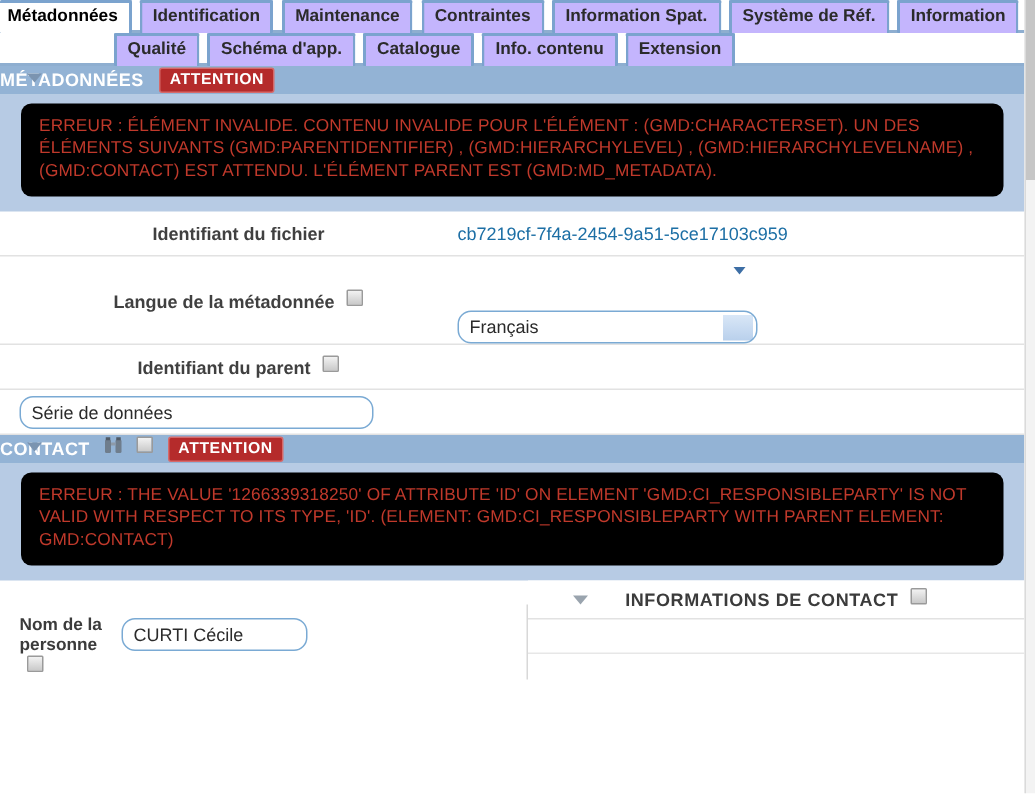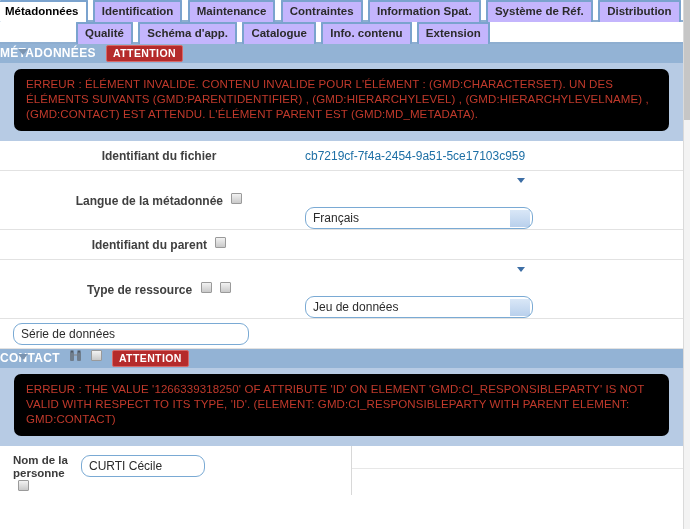--- a/index.html
+++ b/index.html
@@ -177,21 +177,21 @@
     font-family: "Liberation Sans", sans-serif;
     font-size: 12px;
     color: #2b2b2b;
     border: 1px solid #7aaad4;
     border-radius: 9px;
     background: #ffffff;
     padding: 2px 4px 2px 7px;
     outline: none;
   }
   select.ui {
-    width: 228px;
+    width: 200px;
     height: 22px;
     -webkit-appearance: none;
     appearance: none;
     background-image:
       linear-gradient(#d9e7f7, #b9d0ec);
     background-repeat: no-repeat;
     background-position: right 2px center;
     background-size: 20px 17px;
     margin-top: 36px;
   }
@@ -214,20 +214,21 @@
     align-items: stretch;
     background: #ffffff;
   }
   .split-left {
     flex: 0 0 352px;
     box-sizing: border-box;
     border-right: 1px solid #d8d8d8;
     padding: 8px 0 0 13px;
     display: flex;
     align-items: flex-start;
+    margin-top: 16px;
   }
   .split-right { flex: 1 1 auto; box-sizing: border-box; }
   .subpanel-header {
     position: relative;
     box-sizing: border-box;
     height: 26px;
     line-height: 26px;
     text-align: center;
     border-bottom: 1px solid #e2e2e2;
     background: #ffffff;
@@ -290,21 +291,21 @@
 <div id="app">
   <div class="content-clip">
 
     <div class="tabbar row1">
       <div class="tab first active">Métadonnées</div>
       <div class="tab">Identification</div>
       <div class="tab">Maintenance</div>
       <div class="tab">Contraintes</div>
       <div class="tab">Information Spat.</div>
       <div class="tab">Système de Réf.</div>
-      <div class="tab">Distribution</div>
+      <div class="tab">Information</div>
     </div>
 
     <div class="tabbar row2">
       <div class="tab">Qualité</div>
       <div class="tab">Schéma d'app.</div>
       <div class="tab">Catalogue</div>
       <div class="tab">Info. contenu</div>
       <div class="tab">Extension</div>
     </div>
 
@@ -344,35 +345,20 @@
       </div>
 
       <div class="form-row">
         <div class="lbl">
           <span>Identifiant du parent</span>
           <span class="helpicon"></span>
         </div>
         <div class="fld"></div>
       </div>
 
-      <div class="form-row">
-        <div class="lbl">
-          <span>Type de ressource</span>
-          <span class="helpicon"></span>
-          <span class="helpicon"></span>
-        </div>
-        <div class="fld">
-          <span class="select-wrap">
-            <select class="ui">
-              <option>Jeu de données</option>
-            </select>
-            <span class="caret"></span>
-          </span>
-        </div>
-      </div>
 
       <div class="form-row">
         <div class="fld">
           <input class="ui text-sm" type="text" value="Série de données" style="">
         </div>
       </div>
 
     </div>
 
     <div class="panel">
@@ -400,20 +386,25 @@
 
       <div class="split-left">
         <div class="lbl-stacked">
           <span>Nom de la personne</span>
           <span class="helpicon"></span>
         </div>
         <input class="ui text-xs" type="text" style="margin-left: 8px; margin-top: 1px;" value="CURTI Cécile">
       </div>
 
       <div class="split-right">
+        <div class="subpanel-header">
+          <span class="collapse-arrow"></span>
+          <span class="subpanel-title">INFORMATIONS DE CONTACT</span>
+          <span class="helpicon"></span>
+        </div>
         <div class="subrow"></div>
       </div>
 
     </div>
 
   </div>
 
   <div class="vscroll">
     <div class="thumb"></div>
   </div>

